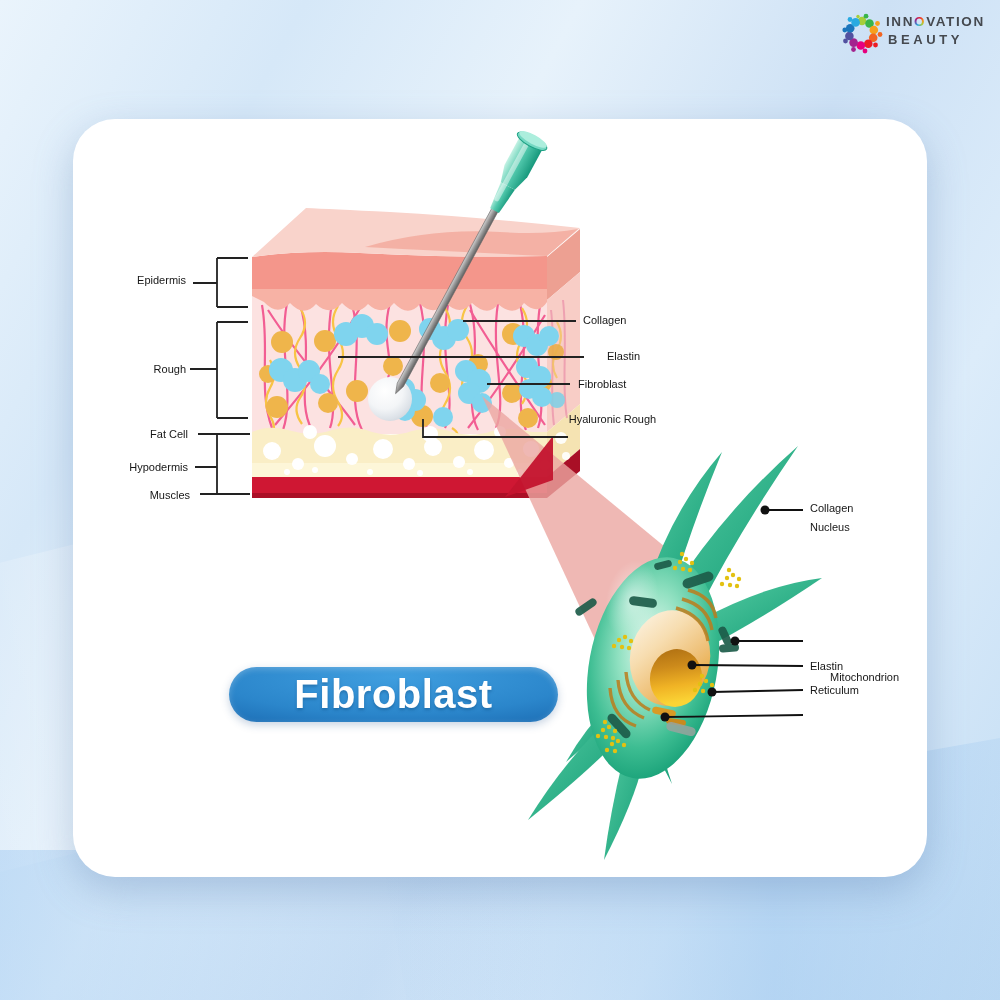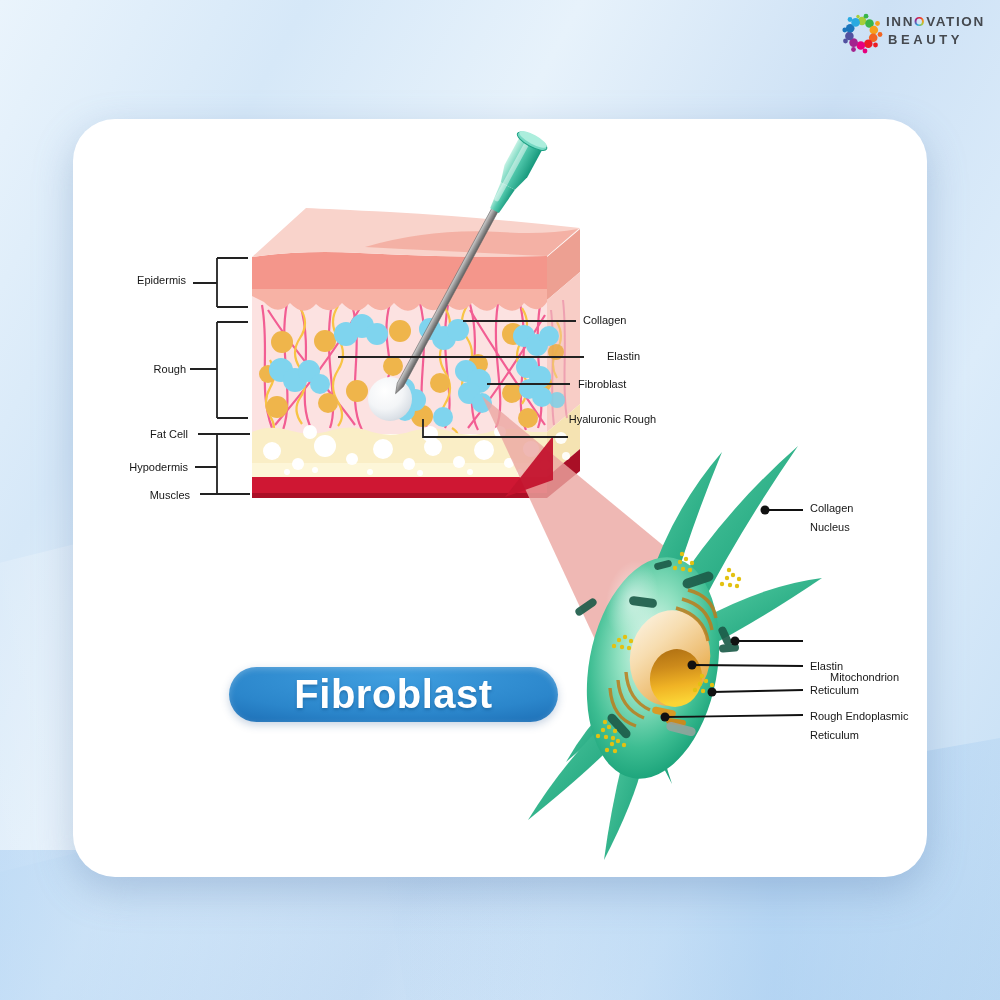--- a/index.html
+++ b/index.html
@@ -390,21 +390,20 @@
 
   <div class="lbl lbl-collagen">Collagen</div>
   <div class="lbl lbl-elastin">Elastin</div>
   <div class="lbl lbl-fibroblast">Fibroblast</div>
   <div class="lbl wrap center-align lbl-hyaluronic">Hyaluronic Rough</div>
 
   <div class="lbl wrap lbl-collagen-fibrils">Collagen Nucleus</div>
   <div class="lbl lbl-mitochondrion">Mitochondrion</div>
   <div class="lbl lbl-nucleus">Elastin</div>
   <div class="lbl lbl-ribosomes">Reticulum</div>
-  <div class="lbl wrap lbl-rough-er">Rough Endoplasmic Reticulum</div>
 
   <div class="pill">
     <span>Fibroblast</span>
   </div>
 
   <div class="logo">
     <svg class="logo-icon" viewBox="0 0 46 46">
       <g>
         <circle cx="23" cy="11" r="4.3" fill="#a6ce39"></circle>
         <circle cx="30.5" cy="13.5" r="4.3" fill="#39b54a"></circle>

